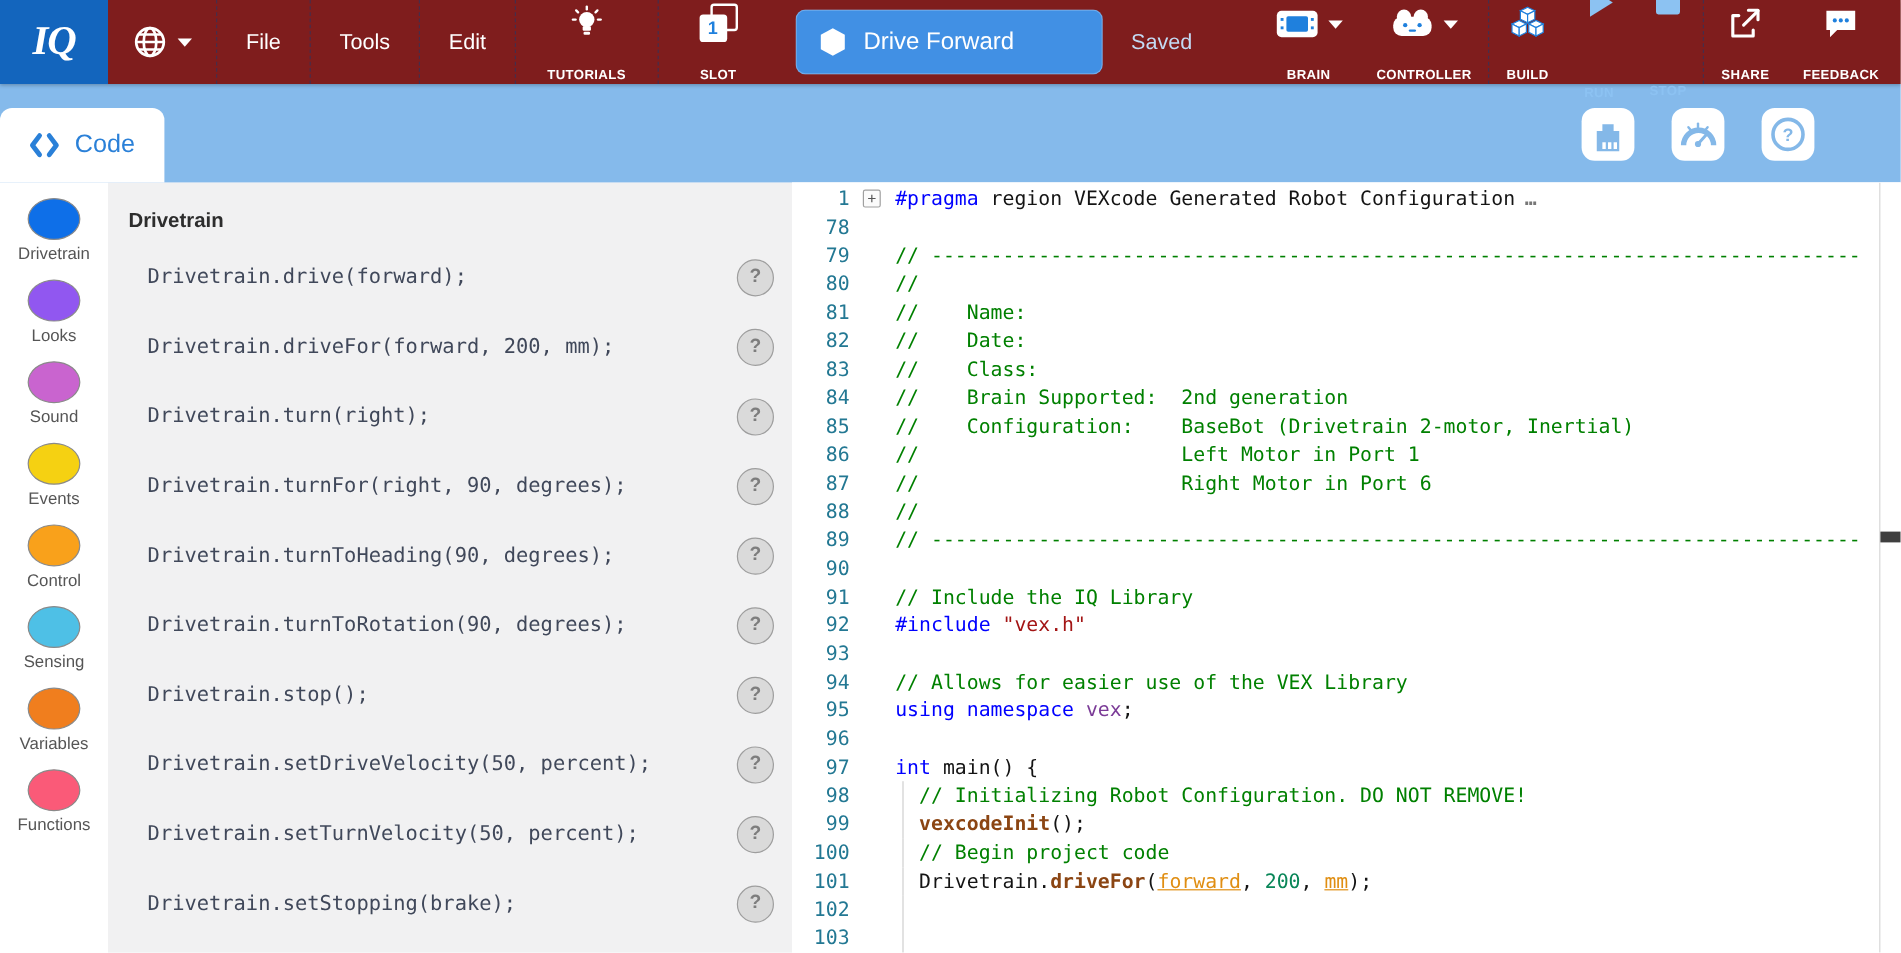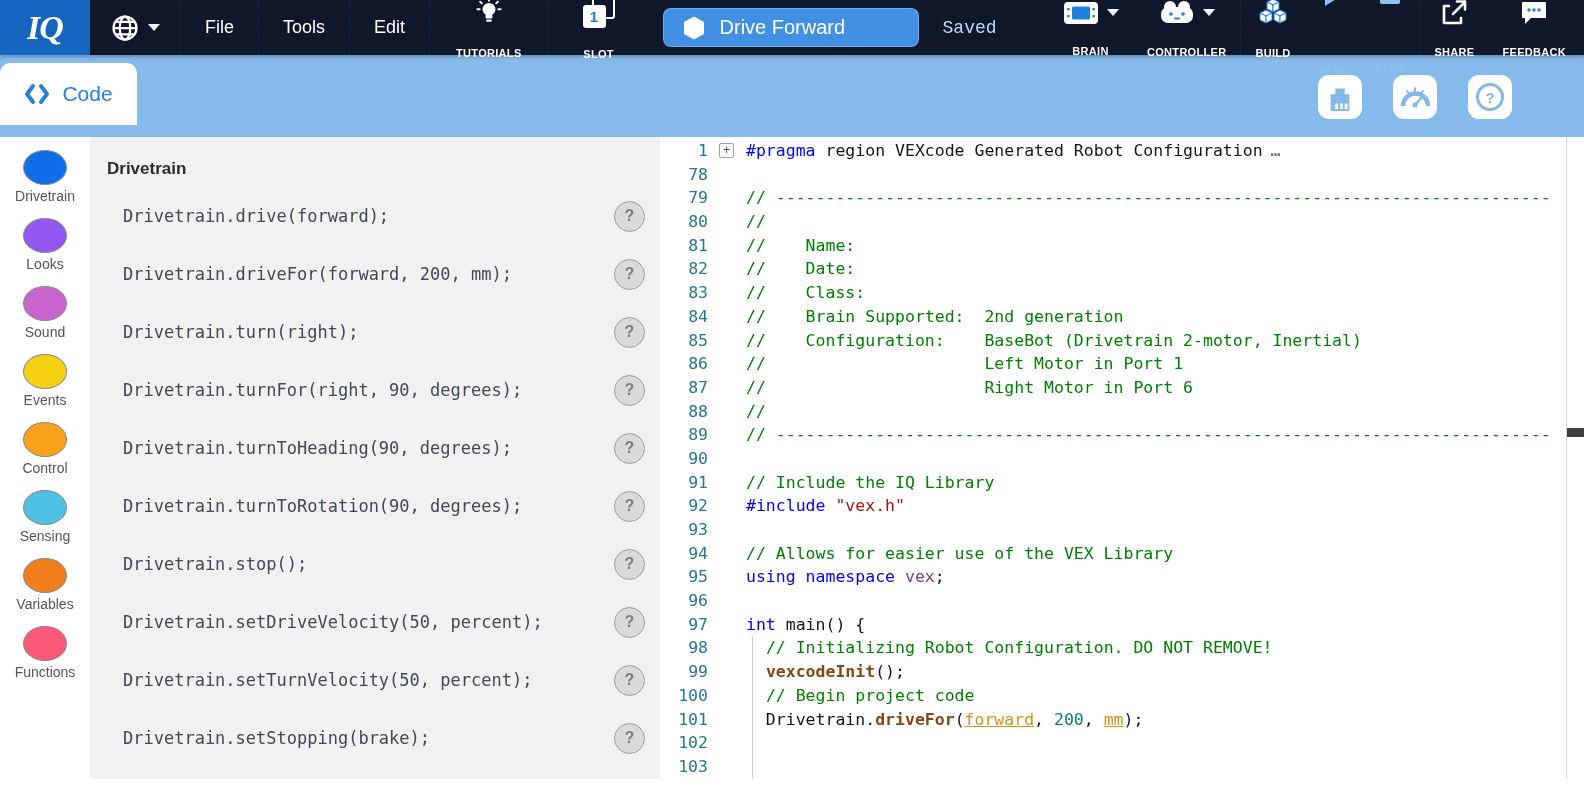--- a/index.html
+++ b/index.html
@@ -1,37 +1,37 @@
 <!DOCTYPE html>
 <html><head>
 <meta charset="utf-8">
 <style>
   * { box-sizing: border-box; margin: 0; padding: 0; }
   html,body { width:1584px; height:794px; overflow:hidden; font-family:"Liberation Sans", sans-serif; background:#fff; }
 
   
-  .topbar { height:55px; background:#0f172a; display:flex; align-items:stretch; color:#fff; position:relative; z-index:10; box-shadow:0 2px 3px rgba(0,0,0,.25); }
+  .topbar { height:70px; background:#7f1d1d; display:flex; align-items:stretch; color:#fff; position:relative; z-index:10; box-shadow:0 2px 3px rgba(0,0,0,.25); }
   .logo { width:90px; background:#1365bd; display:flex; align-items:center; justify-content:center; font-style:italic; font-weight:bold; font-size:34px; letter-spacing:-1px; font-family:"Liberation Serif", serif; }
   .tb-sep { border-left:1px dashed rgba(13,62,120,.5); margin:0; }
   .tb-btn { display:flex; align-items:center; padding:0 20px; cursor:pointer; }
   .menu-item { display:flex; align-items:center; padding:0 24px; font-size:18px; cursor:pointer; }
   .tb-stack { display:flex; flex-direction:column; align-items:center; justify-content:center; padding:0 14px; cursor:pointer; }
   .tb-stack .ico-row { display:flex; align-items:center; gap:7px; height:38px; }
   .tb-stack .lbl { font-size:11px; font-weight:bold; letter-spacing:.3px; margin-top:18px; }
   .caret { width:0; height:0; border-left:6px solid transparent; border-right:6px solid transparent; border-top:7px solid currentColor; }
   .project-box { margin:8px 0 8px 14px; width:256px; background:#4190e4; border:1px solid rgba(255,255,255,.25); border-radius:8px; display:flex; align-items:center; padding:0 18px; gap:14px; cursor:pointer; }
   .project-name { font-size:20px; white-space:nowrap; }
-  .saved { display:flex; align-items:center; margin-left:24px; color:#c3daf3; font-size:18px;font-family:Liberation Mono, monospace; }
+  .saved { display:flex; align-items:center; margin-left:24px; color:#c3daf3; font-size:18px; }
   .spacer { flex:1; }
   .disabled { color:#8cc2f2; cursor:default;gap:37px; }
   svg { display:block; }
 
   
   .tabbar { height:82px; background:#85baeb; position:relative; }
-  .code-tab { position:absolute; left:0; bottom:12px; width:137px; height:62px; background:#fff; border-radius:10px 10px 0 0; display:flex; align-items:center; justify-content:center; gap:12px; color:#2a80d8; cursor:pointer; }
+  .code-tab { position:absolute; left:0; bottom:0; width:137px; height:62px; background:#fff; border-radius:10px 10px 0 0; display:flex; align-items:center; justify-content:center; gap:12px; color:#2a80d8; cursor:pointer; }
   .code-tab .tab-label { font-size:21px; }
   .tab-actions { position:absolute; right:72px; top:20px; display:flex; gap:31px; }
   .sq-btn { width:44px; height:44px; background:#fff; border-radius:11px; color:#84b8e8; display:flex; align-items:center; justify-content:center; cursor:pointer; }
 
   
   .main { display:flex; height:642px; }
 
   
   .sidebar { width:90px; background:#fff; display:flex; flex-direction:column; align-items:center; padding-top:13px; }
   .cat { display:flex; flex-direction:column; align-items:center; margin-bottom:14px; cursor:pointer; }

